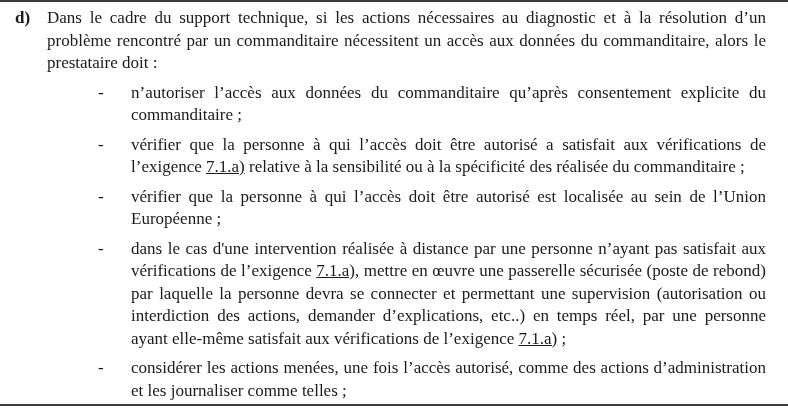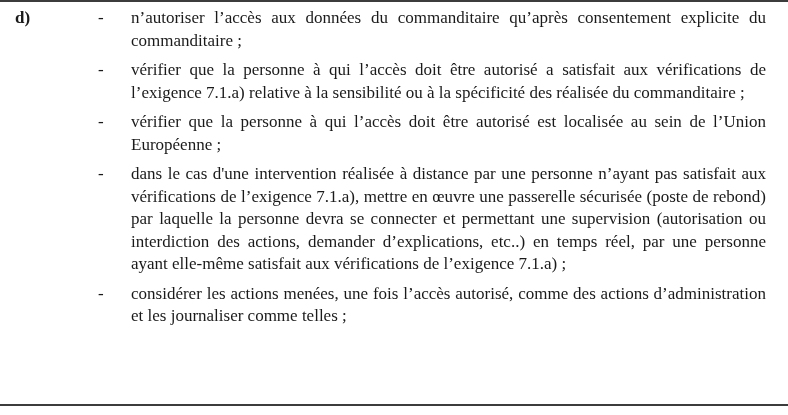--- a/index.html
+++ b/index.html
@@ -54,30 +54,31 @@
     position: relative;
     padding-left: 33px;
     margin: 0 0 7px 0;
   }
   .bullet .dash {
     position: absolute;
     left: 0;
     top: 0;
   }
   .bullet p.block { margin-bottom: 0; }
-  .u { }
+  .u { text-decoration: underline; }
 </style>
 </head>
 <body>
 
 <div class="rule rule-top"></div>
 
 <div class="doc">
   <div class="clause">
     <span class="clause-label">d)</span>
+    <p class="block">Dans le cadre du support technique, si les actions nécessaires au diagnostic et à la résolution d’un problème rencontré par un commanditaire nécessitent un accès aux données du commanditaire, alors le prestataire doit :</p>
 
     <div class="bullets">
 
       <div class="bullet">
         <span class="dash">-</span>
         <p class="block">
           <span>n’autoriser l’accès aux données du commanditaire qu’après consentement explicite du commanditaire ;</span>
         </p>
       </div>
 

